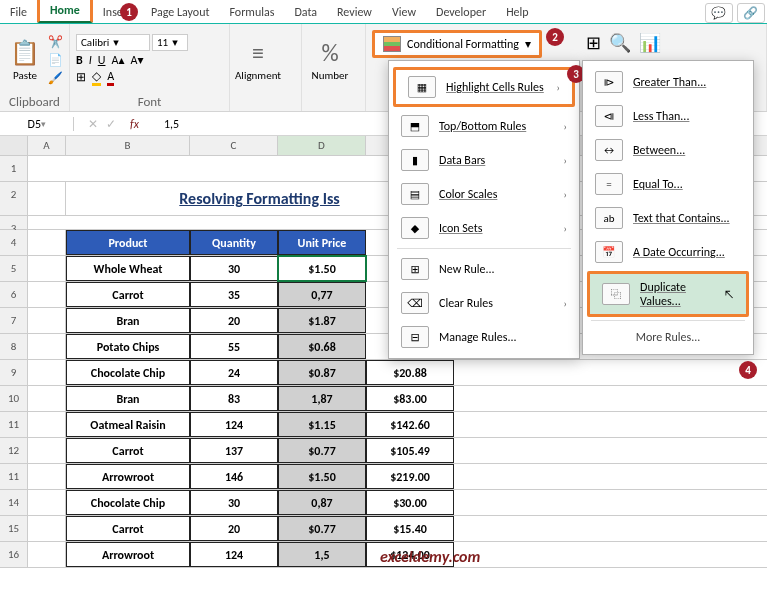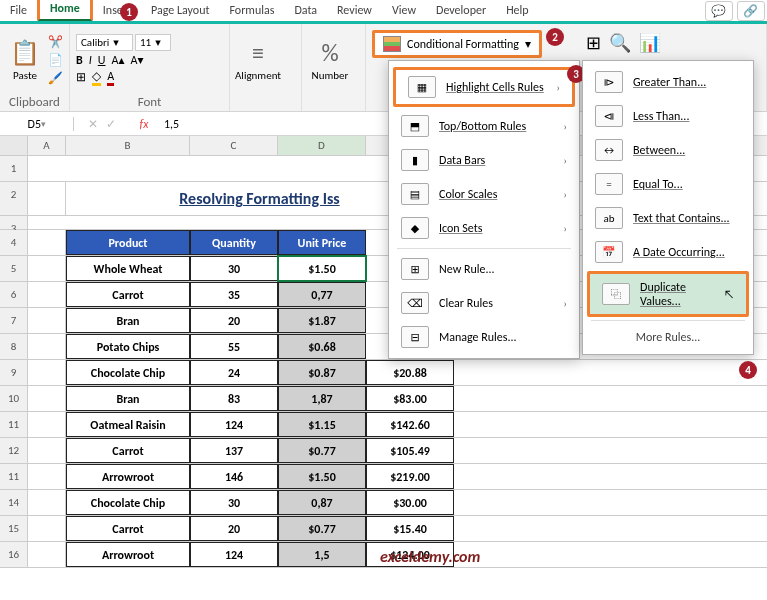--- a/index.html
+++ b/index.html
@@ -1,39 +1,39 @@
 <!DOCTYPE html>
 <html><head>
 <meta charset="utf-8">
 <style>
 * { margin: 0; padding: 0; box-sizing: border-box; font-family: 'Segoe UI', Calibri, Arial, sans-serif; }
 body { background: #fff; width: 767px; height: 600px; overflow: hidden; position: relative; font-size: 12px; }
 
-.titlebar { display: flex; background: #fff; border-bottom: 3px solid #14b8a6; height: 24px; align-items: flex-end; }
+.titlebar { display: flex; background: #fff; border-bottom: 1px solid #14b8a6; height: 24px; align-items: flex-end; }
 .titlebar .tab { padding: 4px 10px; font-size: 12px; color: #444; cursor: pointer; }
 .titlebar .tab.active { font-weight: 600; color: #0f703c; border-bottom: 2px solid #0f703c; }
 .titlebar .spacer { flex: 1; }
 .titlebar .right-btn { width: 28px; height: 20px; margin: 0 2px; border: 1px solid #ccc; border-radius: 3px; display: flex; align-items: center; justify-content: center; color: #0f703c; font-size: 12px; }
 
 .highlight-home { border: 3px solid #f08030; border-radius: 2px; }
 .callout { display: inline-flex; align-items: center; justify-content: center; width: 18px; height: 18px; border-radius: 50%; background: #a81e2c; color: #fff; font-size: 11px; font-weight: bold; position: absolute; }
 
 .ribbon { display: flex; background: #f3f3f3; height: 88px; border-bottom: 1px solid #d4d4d4; }
 .ribbon-group { border-right: 1px solid #e0e0e0; padding: 2px 6px 0; display: flex; flex-direction: column; justify-content: space-between; }
 .ribbon-group .grp-body { flex: 1; display: flex; align-items: center; gap: 4px; }
 .ribbon-group .grp-label { font-size: 13px; color: #666; text-align: center; padding: 1px 0 2px; }
 .big-btn { display: flex; flex-direction: column; align-items: center; justify-content: center; gap: 2px; width: 44px; height: 64px; font-size: 11px; }
 .big-icon { font-size: 24px; color: #666; }
 
 .cf-button { display: flex; align-items: center; gap: 6px; padding: 4px 8px; background: #fff; border: 3px solid #f08030; border-radius: 2px; font-size: 12px; height: 28px; }
 .cf-icon { width: 18px; height: 16px; display: inline-block; background: linear-gradient(#f0b060 33%, #70c060 33% 66%, #e05050 66%); border: 1px solid #888; }
 
 .namebox-row { display: flex; align-items: center; border-bottom: 1px solid #d4d4d4; height: 24px; background: #fff; }
 .namebox { width: 74px; border-right: 1px solid #ccc; padding: 0 6px; font-size: 12px; display: flex; align-items: center; justify-content: center; }
-.fx { width: 28px; text-align: center; font-style: italic; color: #ef4444; }
+.fx { width: 28px; font-style: italic; color: #7f1d1d; }
 .formula-input { flex: 1; padding: 0 6px; font-size: 12px; border: none; outline: none; }
 
 .sheet { position: relative; }
 .colhdr { display: flex; height: 20px; background: #f0f0f0; border-bottom: 1px solid #ccc; }
 .rowhdr-space { width: 28px; border-right: 1px solid #ccc; background: #e8e8e8; }
 .ch { border-right: 1px solid #ccc; text-align: center; font-size: 11px; color: #555; line-height: 20px; }
 .chA { width: 38px; } .chB { width: 124px; } .chC { width: 88px; } .chD { width: 88px; background: #d8e8d8; } .chE { width: 88px; } .chF { width: 88px; }
 
 .row { display: flex; height: 26px; border-bottom: 1px solid #ccc; }
 .rh { width: 28px; background: #f0f0f0; border-right: 1px solid #ccc; text-align: center; font-size: 11px; color: #555; line-height: 26px; }
@@ -101,21 +101,21 @@
         <span>🖌️</span>
       </div>
     </div>
     <div class="grp-label">Clipboard</div>
   </div>
 
   <div class="ribbon-group" style="width:160px">
     <div class="grp-body">
       <div class="font-controls">
         <div class="fc-row">
-          <div class="sel-box" style="width:57px">
+          <div class="sel-box" style="width:74px">
               <span>Calibri</span>
               <span>▾</span>
             </div>
           <div class="sel-box" style="width:36px">
               <span>11</span>
               <span>▾</span>
             </div>
         </div>
         <div class="fc-row" style="gap:6px">
           <b>B</b>

